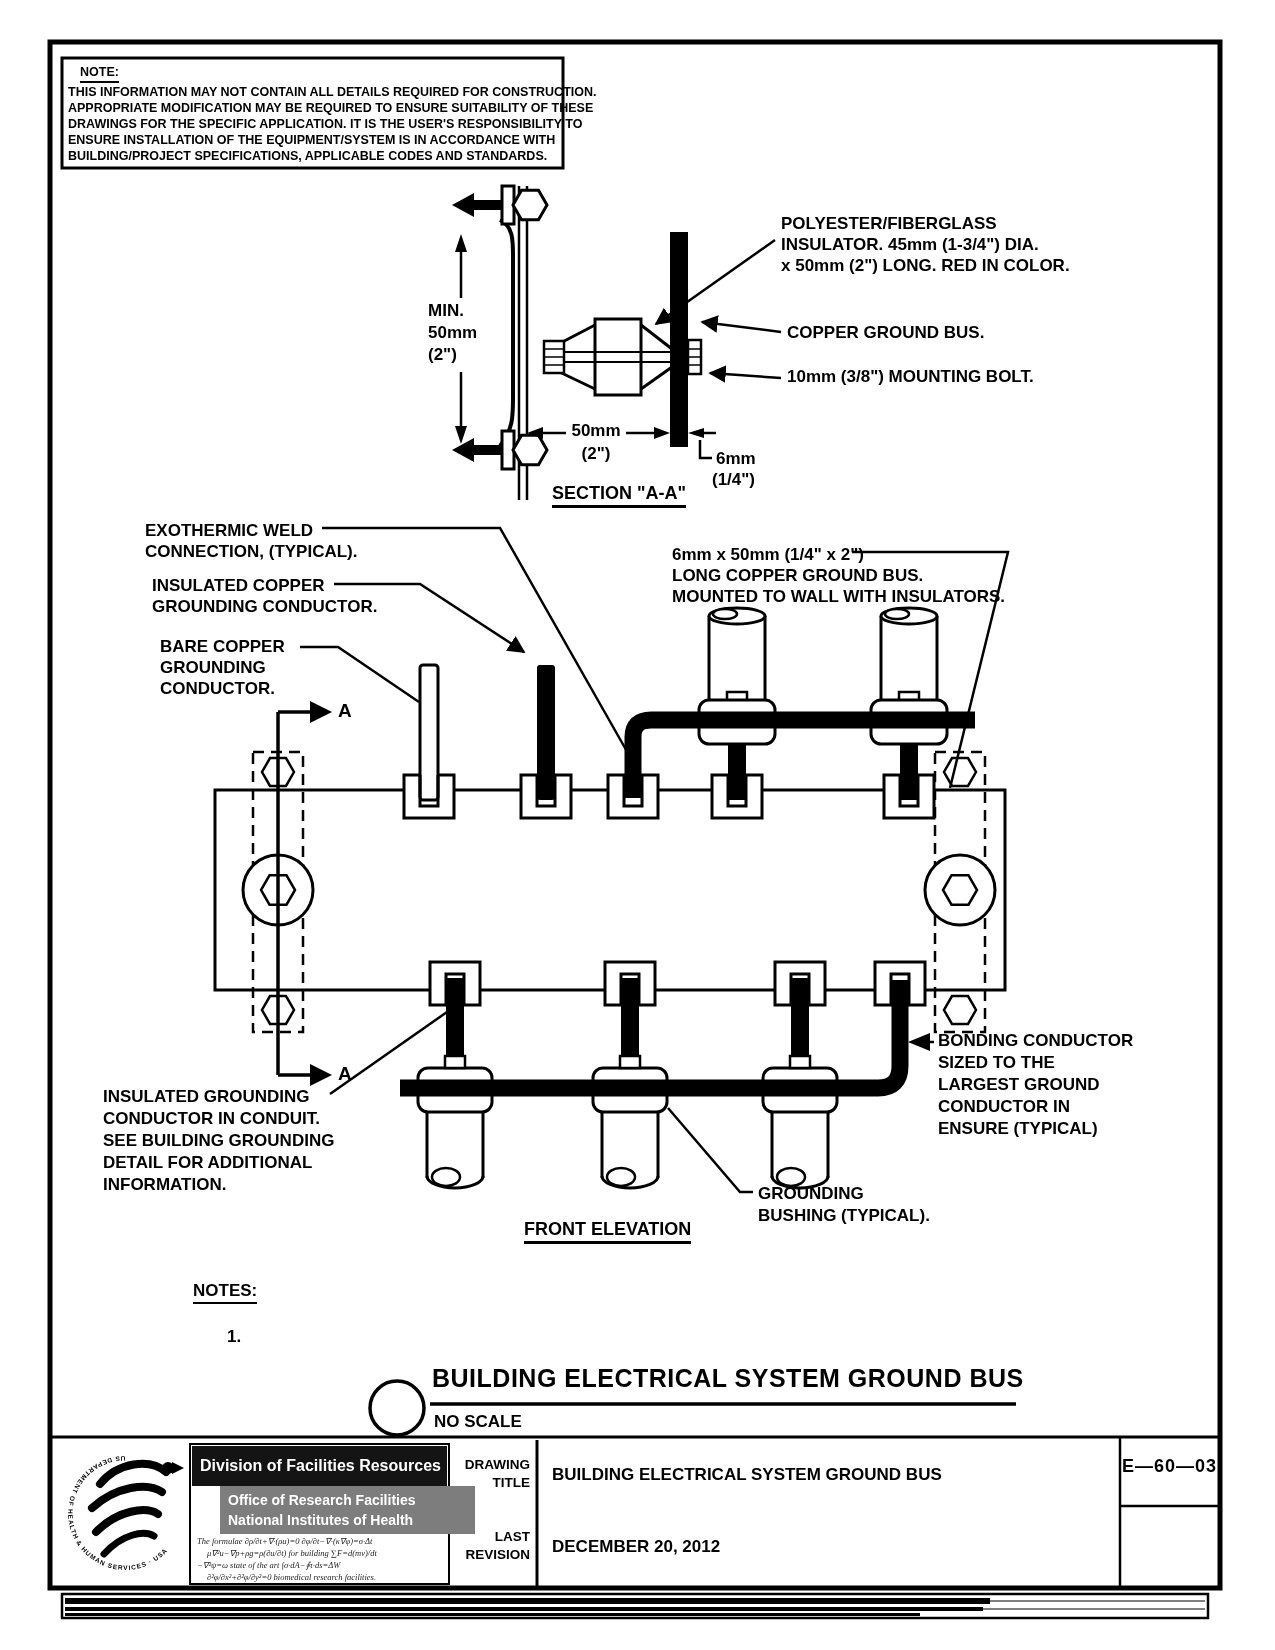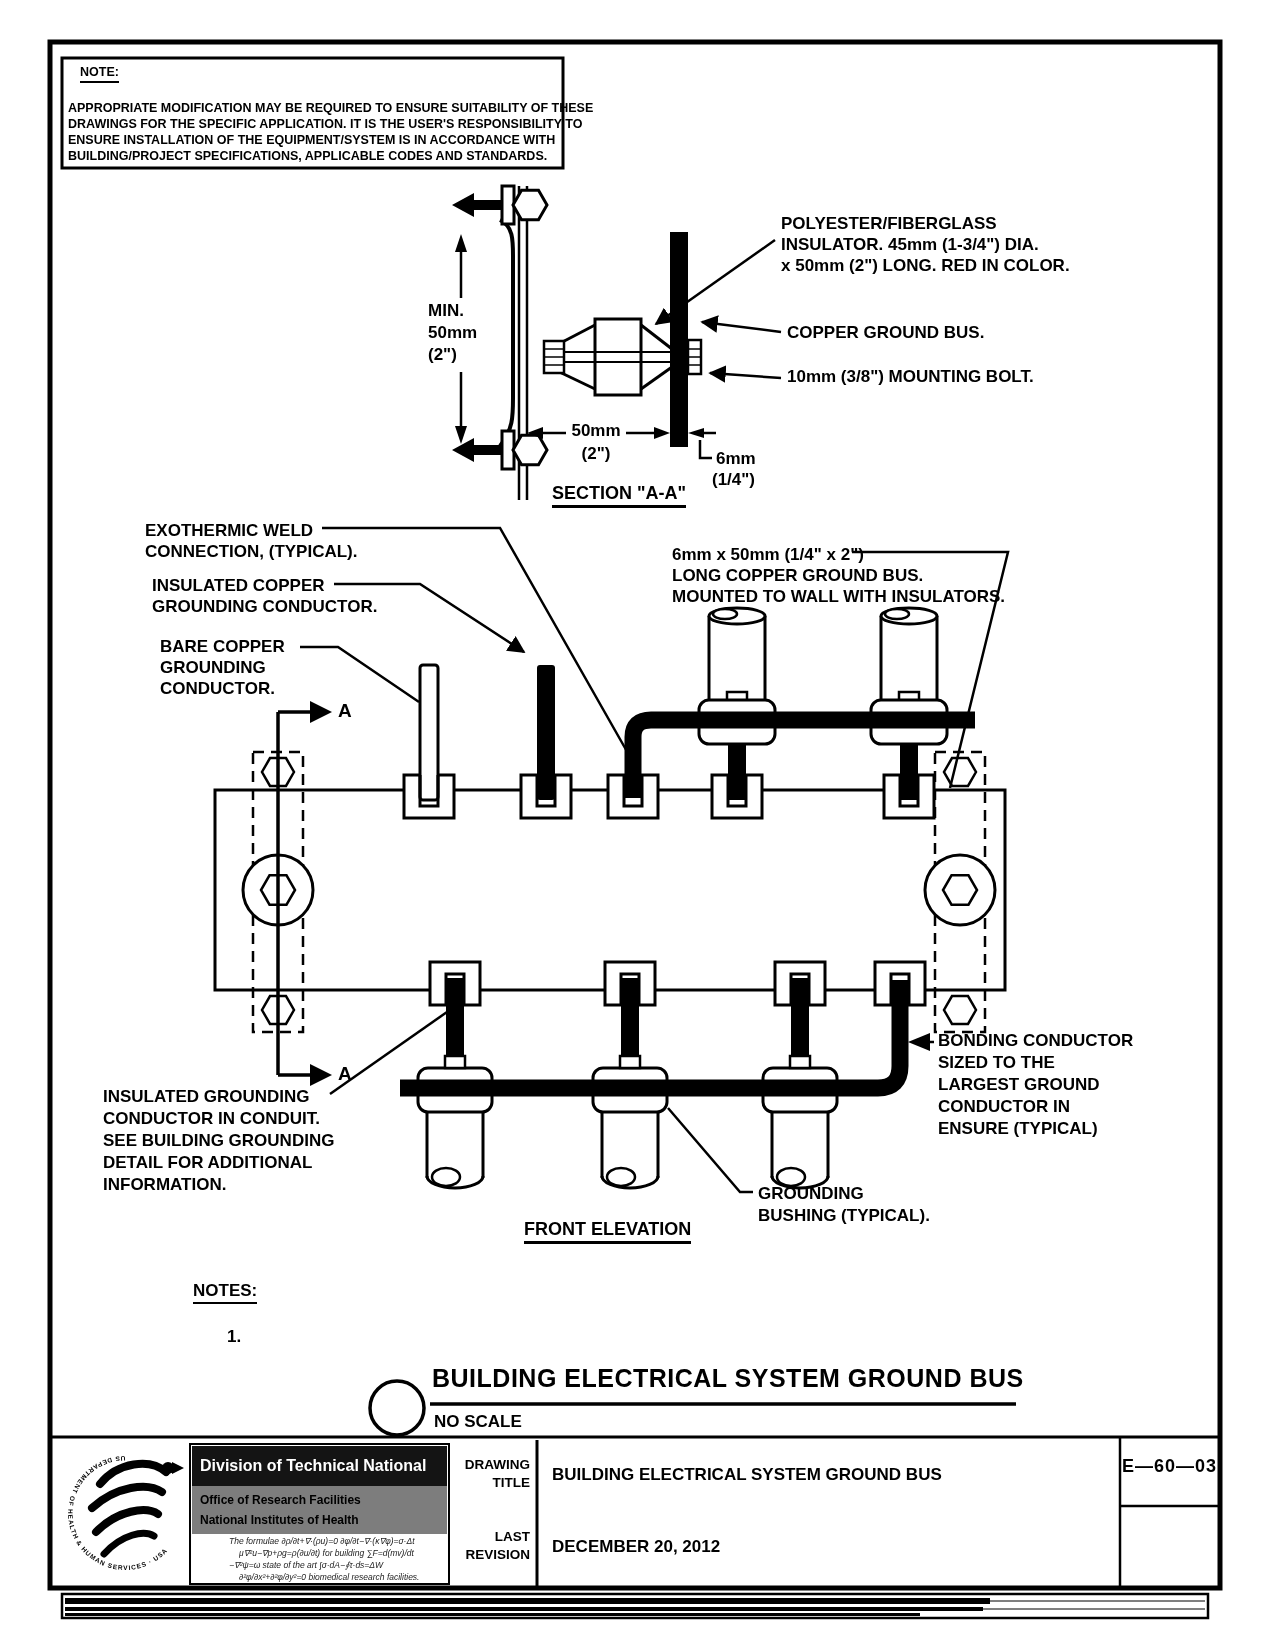--- a/index.html
+++ b/index.html
@@ -8,23 +8,23 @@
   svg.overlay{position:absolute;left:0;top:0;width:1275px;height:1650px;}
   .lbl{position:absolute;font-weight:bold;font-size:17px;line-height:21px;white-space:nowrap;color:#000;}
   .sm{font-size:12.5px;line-height:16px;}
   .ul{border-bottom:3px solid #000;padding-bottom:2px;margin-left:12px;}
   .dimtxt{background:#fff;text-align:center;}
   .big{font-size:25px;letter-spacing:.5px;}
   .amark{font-size:19px;}
   .tb-lab{font-size:13.5px;line-height:18px;text-align:right;}
   .tb-val{font-size:17px;}
   .divhdr{position:absolute;background:#141414;color:#fff;font-weight:bold;font-size:16px;}
-  .divsub{position:absolute;background:#7d7d7d;color:#000000;font-size:12px;line-height:20px;font-weight:bold;}
-  .formula{position:absolute;font-family:Liberation Sans, sans-serif;font-style:italic;
-           font-size:8.5px;color:#222;white-space:nowrap;overflow:hidden;margin-left:32px;}
+  .divsub{position:absolute;background:#7d7d7d;color:#ffffff;font-size:14px;line-height:20px;font-weight:bold;margin-left:28px;}
+  .formula{position:absolute;font-family:Liberation Serif, serif;font-style:italic;
+           font-size:8.5px;color:#222;white-space:nowrap;overflow:hidden;}
   .num{font-size:18px;letter-spacing:1px;}
 </style>
 </head>
 <body>
 
 <div class="page">
 
   <svg class="overlay" viewBox="0 0 1275 1650" xmlns="http://www.w3.org/2000/svg">
     <defs>
       <marker id="arr" viewBox="0 0 10 10" refX="9" refY="5" markerWidth="7" markerHeight="7" orient="auto-start-reverse">
@@ -248,20 +248,21 @@
       <rect x="62" y="1594" width="1146" height="24" fill="#fff" stroke="#000" stroke-width="2.5"></rect>
       <rect x="65" y="1598" width="925" height="6" fill="#000"></rect>
       <rect x="65" y="1607" width="918" height="4" fill="#000"></rect>
       <rect x="65" y="1613" width="855" height="3" fill="#000"></rect>
       <line x1="990" y1="1601" x2="1205" y2="1601" stroke="#000" stroke-width="1"></line>
       <line x1="983" y1="1609" x2="1205" y2="1609" stroke="#000" stroke-width="1"></line>
     </g>
   </svg>
 
   <div class="lbl sm" style="left:68px;top:64px"><span class="ul" style="border-bottom-width:2px">NOTE:</span></div>
+  <div class="lbl sm" style="left:68px;top:84px">THIS INFORMATION MAY NOT CONTAIN ALL DETAILS REQUIRED FOR CONSTRUCTION.</div>
   <div class="lbl sm" style="left:68px;top:100px">APPROPRIATE MODIFICATION MAY BE REQUIRED TO ENSURE SUITABILITY OF THESE</div>
   <div class="lbl sm" style="left:68px;top:116px">DRAWINGS FOR THE SPECIFIC APPLICATION.  IT IS THE USER'S RESPONSIBILITY TO</div>
   <div class="lbl sm" style="left:68px;top:132px">ENSURE INSTALLATION OF THE EQUIPMENT/SYSTEM IS IN ACCORDANCE WITH</div>
   <div class="lbl sm" style="left:68px;top:148px">BUILDING/PROJECT SPECIFICATIONS, APPLICABLE CODES AND STANDARDS.</div>
 
   <div class="lbl" style="left:428px;top:300px">MIN.</div>
   <div class="lbl" style="left:428px;top:322px">50mm</div>
   <div class="lbl" style="left:428px;top:344px">(2")</div>
 
   <div class="lbl" style="left:781px;top:213px">POLYESTER/FIBERGLASS</div>
@@ -311,21 +312,21 @@
   <div class="lbl" style="left:758px;top:1205px">BUSHING (TYPICAL).</div>
 
   <div class="lbl" style="left:512px;top:1219px;font-size:18px"><span class="ul">FRONT ELEVATION</span></div>
 
   <div class="lbl" style="left:181px;top:1280px"><span class="ul" style="border-bottom-width:2.5px">NOTES:</span></div>
   <div class="lbl" style="left:227px;top:1326px">1.</div>
 
   <div class="lbl big" style="left:432px;top:1368px">BUILDING ELECTRICAL SYSTEM GROUND BUS</div>
   <div class="lbl" style="left:434px;top:1411px">NO SCALE</div>
 
-  <div class="divhdr" style="left:192px;top:1446px;width:255px;height:40px;line-height:40px;padding-left:8px;box-sizing:border-box">Division of Technical National</div>
+  <div class="divhdr" style="left:192px;top:1446px;width:255px;height:40px;line-height:40px;padding-left:8px;box-sizing:border-box">Division of Facilities Resources</div>
   <div class="divsub" style="left:192px;top:1486px;width:255px;height:48px;padding:4px 0 0 8px;box-sizing:border-box">
     <div>Office of Research Facilities</div>
     <div>National Institutes of Health</div>
   </div>
   <div class="formula" style="left:197px;top:1536px;width:248px">The formulae  ∂ρ/∂t+∇·(ρu)=0   ∂φ/∂t−∇·(κ∇φ)=σ·Δt</div>
   <div class="formula" style="left:207px;top:1548px;width:238px">μ∇²u−∇p+ρg=ρ(∂u/∂t)  for building  ∑F=d(mv)/dt</div>
   <div class="formula" style="left:197px;top:1560px;width:248px">−∇²ψ=ω  state of the art  ∫σ·dA−∮τ·ds=ΔW</div>
   <div class="formula" style="left:207px;top:1572px;width:238px">∂²φ/∂x²+∂²φ/∂y²=0  biomedical research facilities.</div>
 
   <div class="lbl tb-lab" style="left:445px;top:1456px;width:85px">DRAWING</div>

